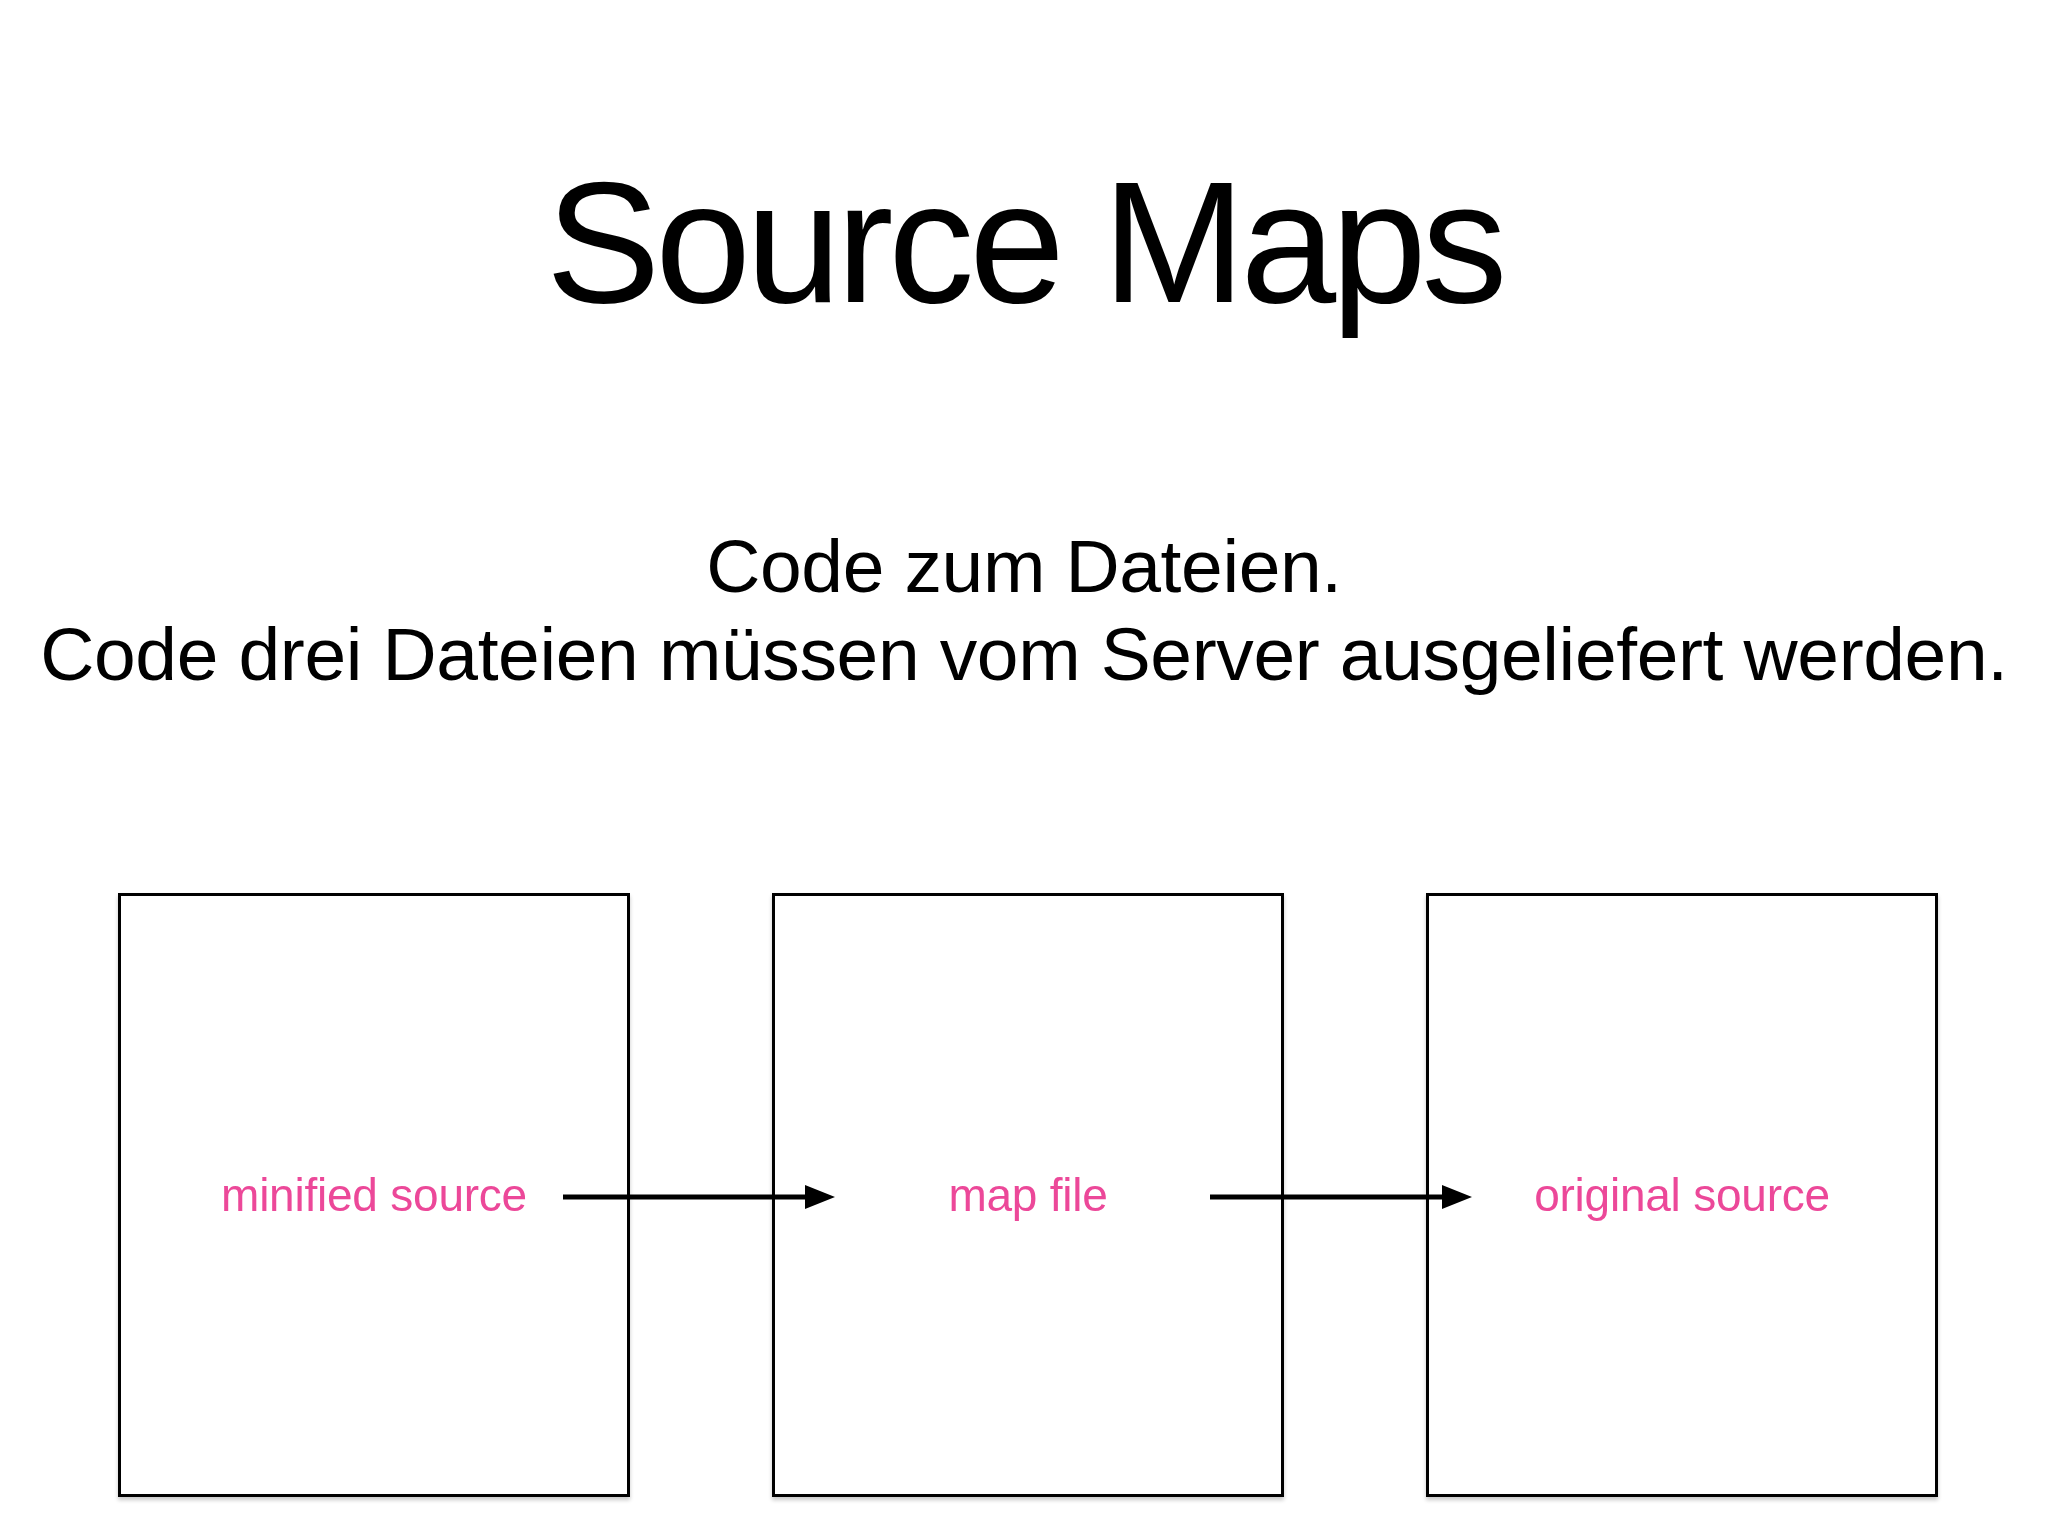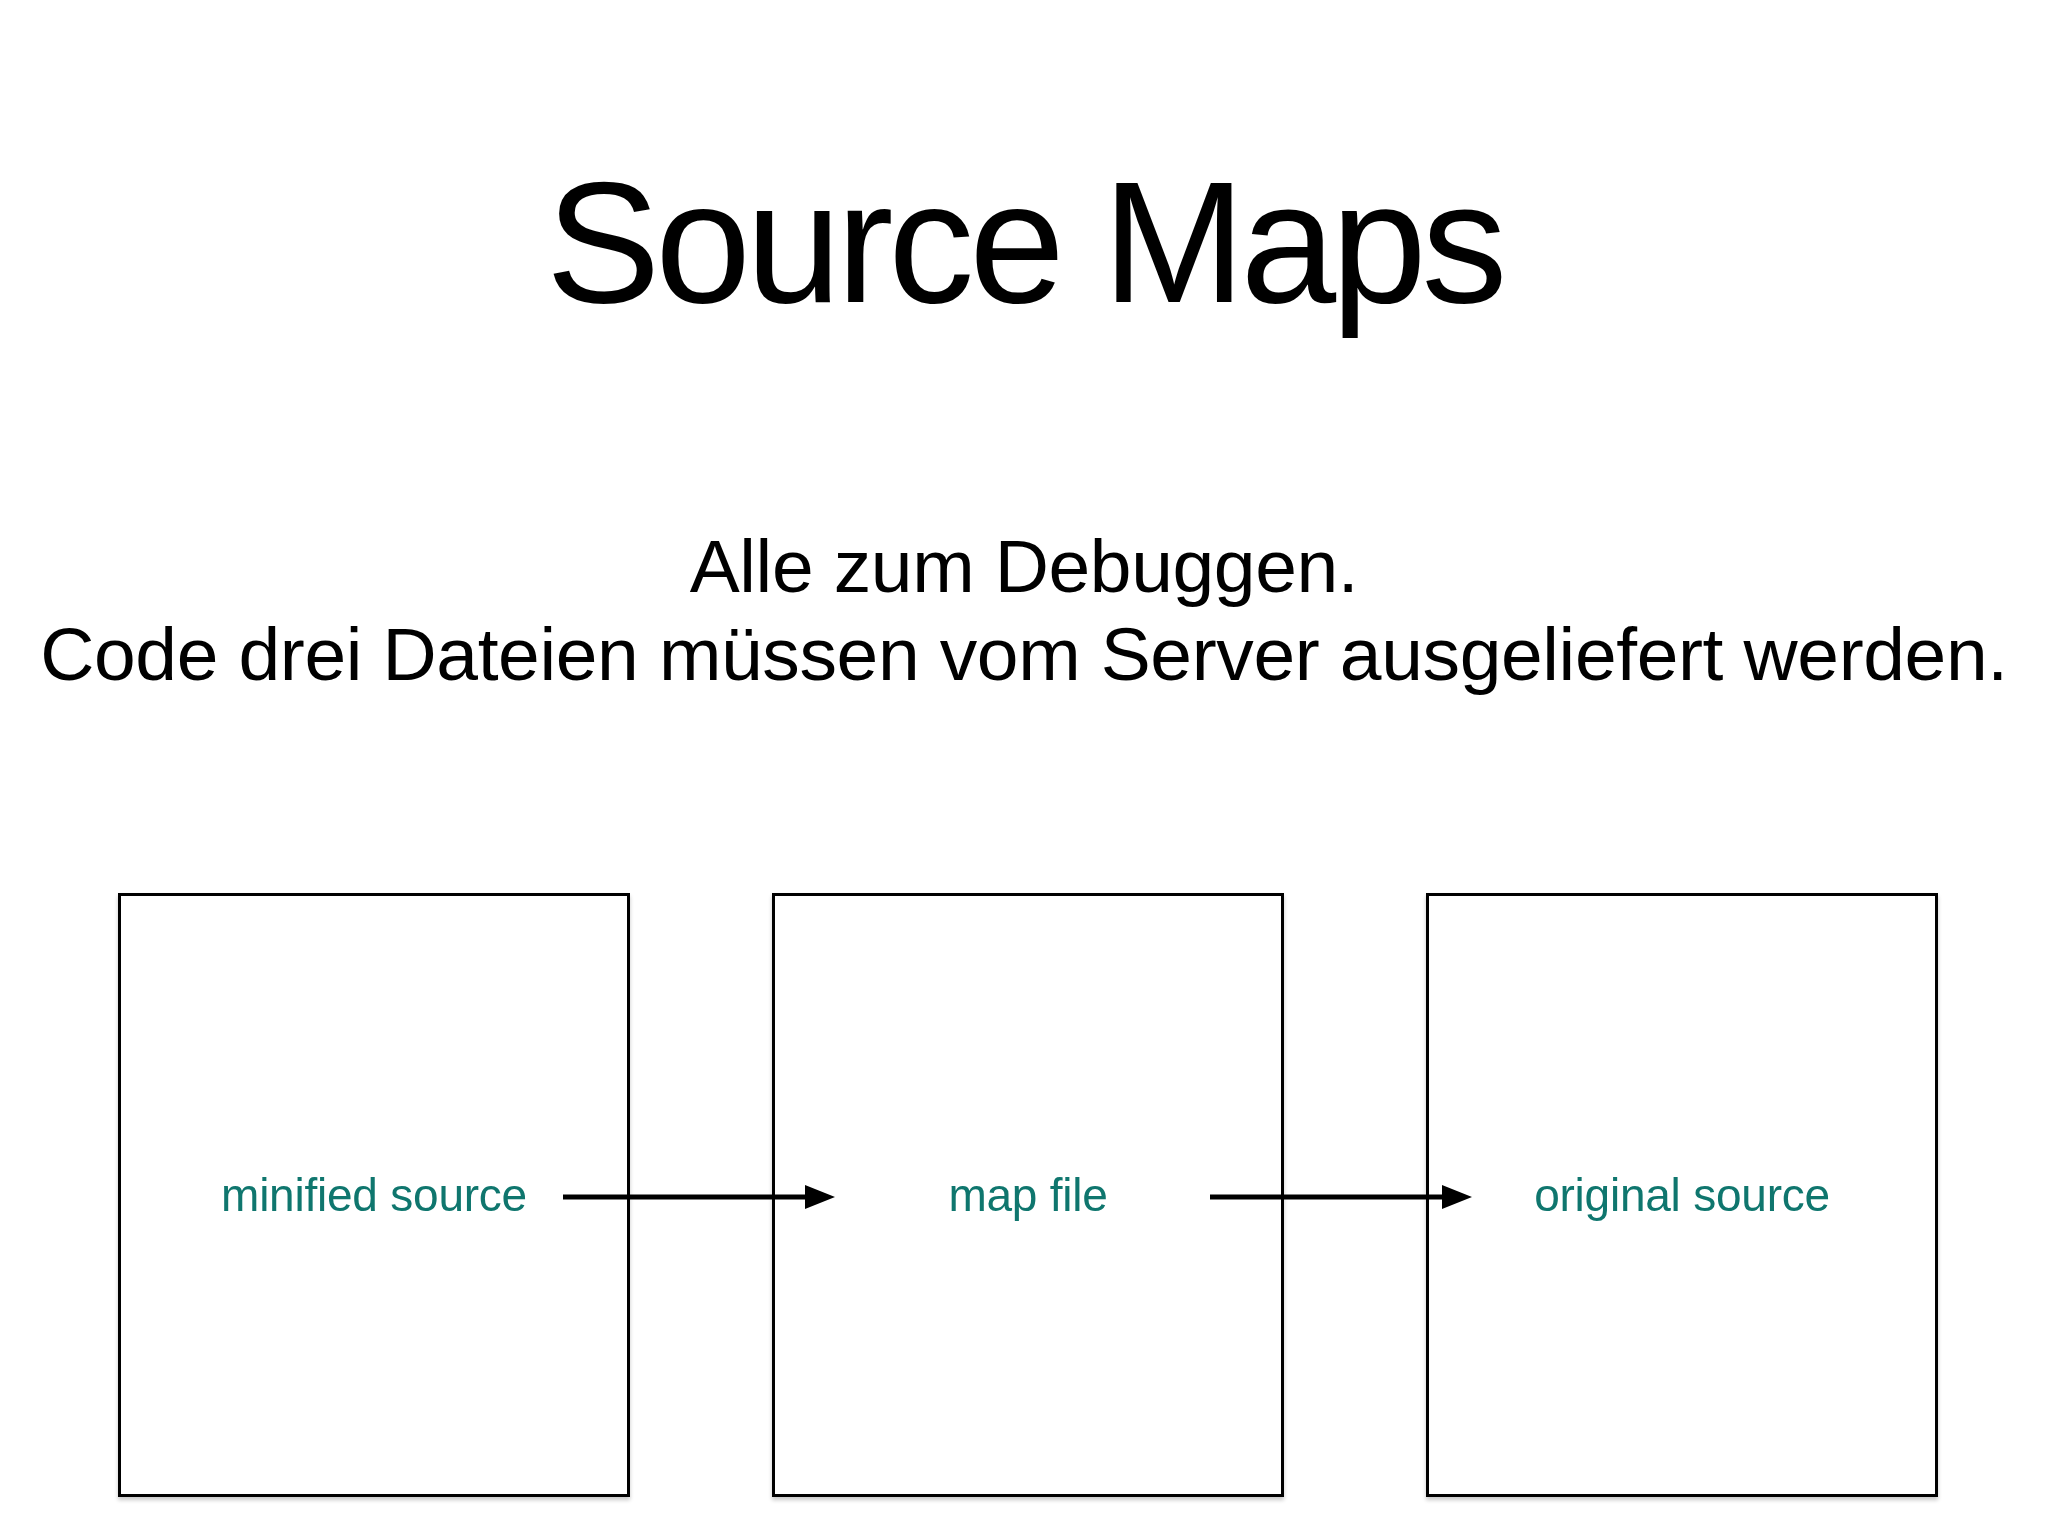--- a/index.html
+++ b/index.html
@@ -55,21 +55,21 @@
     box-shadow: 0 3px 4px rgba(0,0,0,0.22);
     display: flex;
     align-items: center;
     justify-content: center;
   }
   .flow-box .label {
     font-size: 46px;
     line-height: 1;
     letter-spacing: -0.005em;
     white-space: nowrap;
-    color: #0f766e;
+    color: #ec4899;
   }
   #box-1 { left: 118px; }
   #box-2 { left: 772px; }
   #box-3 { left: 1426px; }
   .arrow-layer {
     position: absolute;
     top: 0;
     left: 0;
     width: 2048px;
     height: 1536px;
@@ -77,21 +77,21 @@
   }
 </style>
 </head>
 <body>
 
 <div class="slide">
 
   <div class="title">Source Maps</div>
 
   <div class="subtitle">
-    <div class="line">Alle zum Debuggen.</div>
+    <div class="line">Code zum Dateien.</div>
     <div class="line">Code drei Dateien müssen vom Server ausgeliefert werden.</div>
   </div>
 
   <div class="flow-box" id="box-1">
     <span class="label">minified source</span>
   </div>
 
   <div class="flow-box" id="box-2">
     <span class="label">map file</span>
   </div>

